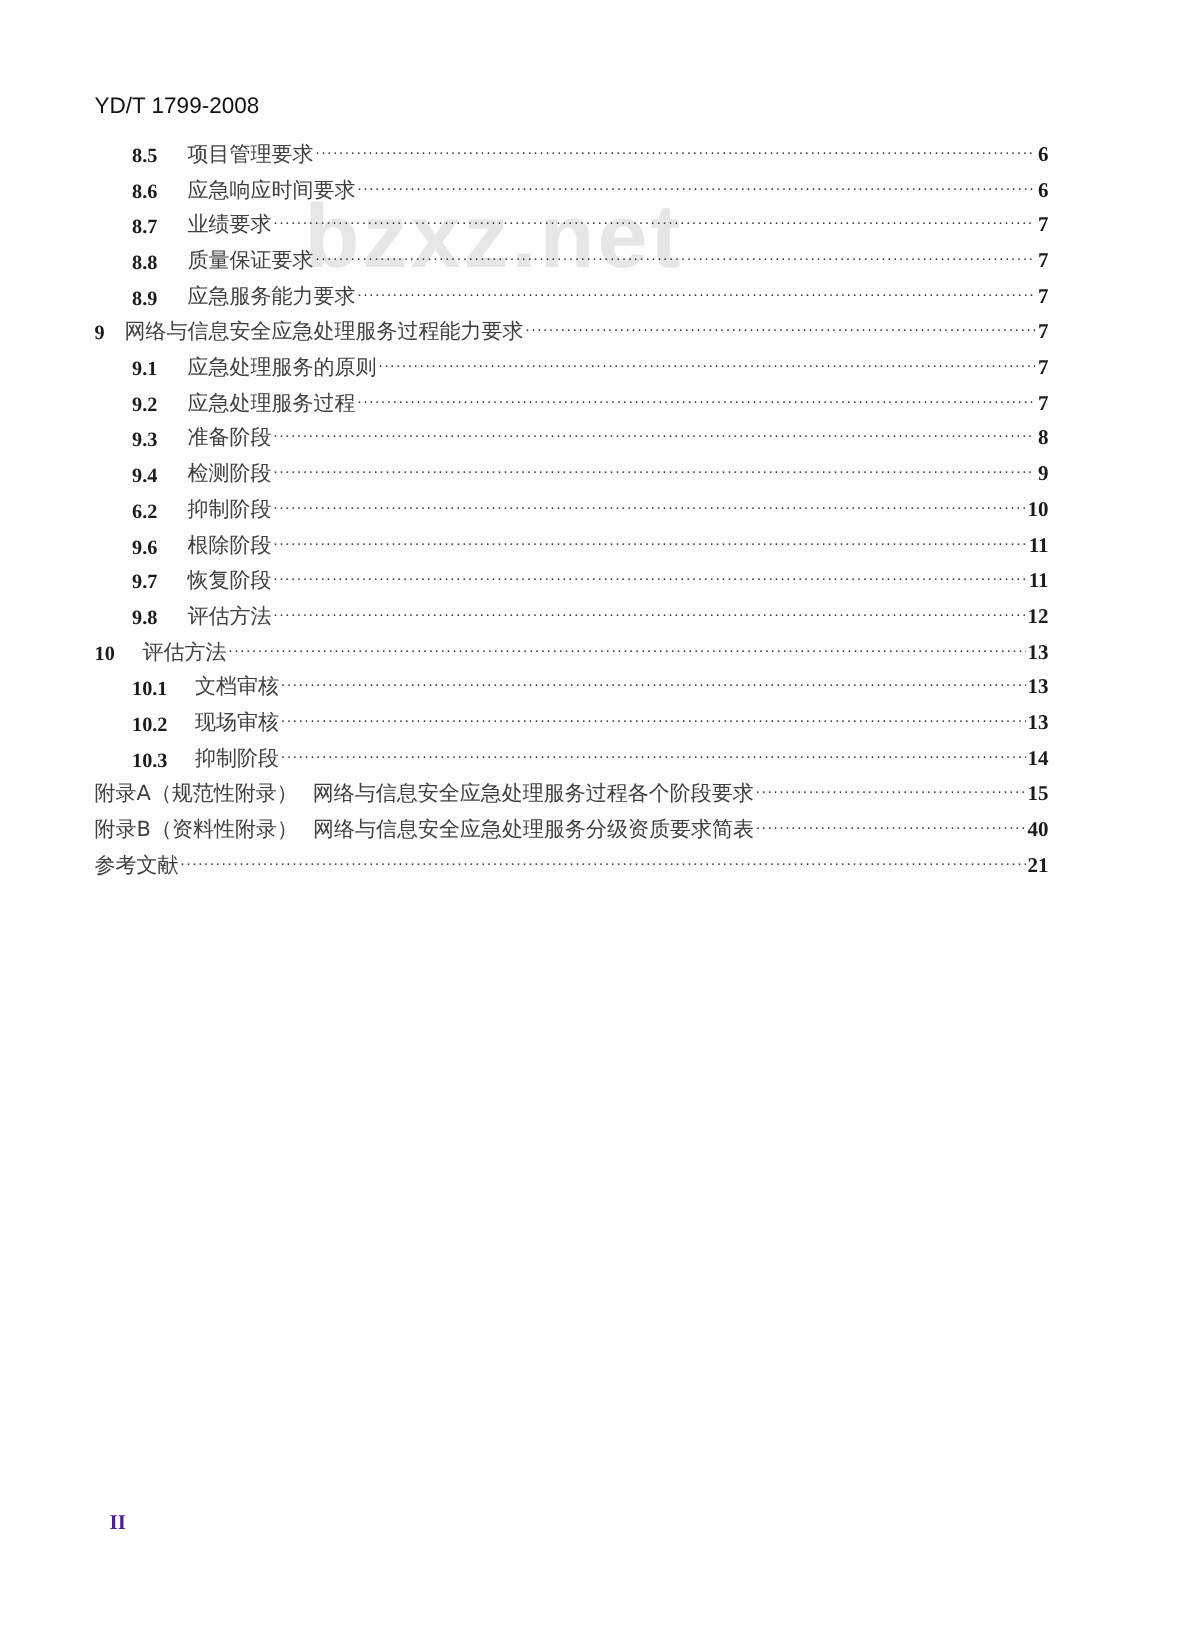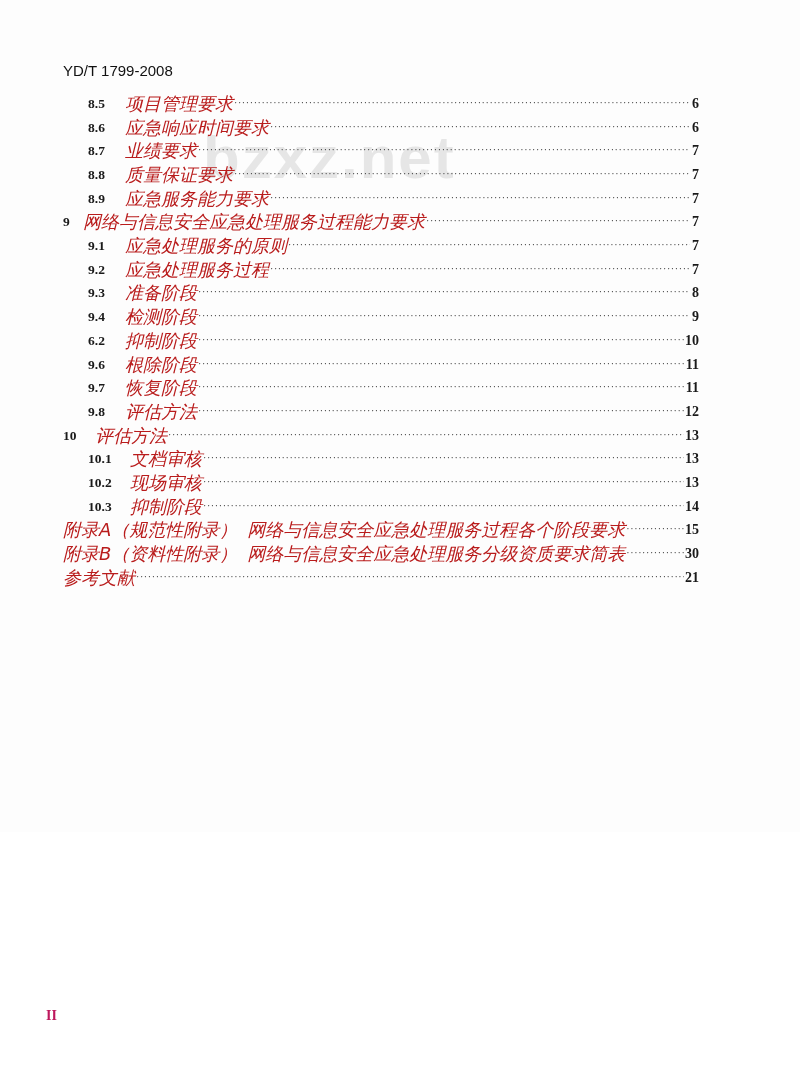--- a/index.html
+++ b/index.html
@@ -64,23 +64,22 @@
       font-weight: bold;
       font-size: 13.5px;
       color: #1a1a1a;
     }
     .lvl2 .toc-num { width: 37px; display: inline-block; }
     .lvl2.wide .toc-num { width: 42px; }
     .lvl1 .toc-num { width: 20px; display: inline-block; }
     .lvl1.wide .toc-num { width: 32px; }
     .toc-title {
       font-family: "DejaVu Sans", "Liberation Sans", sans-serif;
-      font-size: 18px;
-      color: #b91c1c;
-      font-style: italic;
+      font-size: 14px;
+      color: #404040;
     }
     .toc-dots {
       flex: 1;
       overflow: hidden;
       margin: 0 1px;
       color: #333;
       font-size: 10px;
       letter-spacing: 0.6px;
       position: relative;
       top: -1px;
@@ -92,26 +91,26 @@
       font-family: "Liberation Serif", "DejaVu Serif", serif;
       font-size: 14px;
       font-weight: bold;
       color: #1a1a1a;
       min-width: 8px;
       text-align: right;
     }
     .appendix-gap { display: inline-block; width: 10px; }
     .footer {
       position: absolute;
-      left: 46px;
+      left: 73px;
       top: 1008px;
       font-family: "Liberation Serif", "DejaVu Serif", serif;
       font-weight: bold;
       font-size: 14px;
-      color: #be185d;
+      color: #4c1d95;
     }
   </style>
 </head>
 <body>
 
 <div class="page">
 
   <div class="std-header">YD/T 1799-2008</div>
 
   <div class="watermark">bzxz.net</div>
@@ -250,21 +249,21 @@
       <span class="toc-title">网络与信息安全应急处理服务过程各个阶段要求</span>
       <span class="toc-dots"></span>
       <span class="toc-page">15</span>
     </div>
 
     <div class="toc-row">
       <span class="toc-title">附录B（资料性附录）</span>
       <span class="appendix-gap"></span>
       <span class="toc-title">网络与信息安全应急处理服务分级资质要求简表</span>
       <span class="toc-dots"></span>
-      <span class="toc-page">30</span>
+      <span class="toc-page">40</span>
     </div>
 
     <div class="toc-row">
       <span class="toc-title">参考文献</span>
       <span class="toc-dots"></span>
       <span class="toc-page">21</span>
     </div>
 
   </div>
 

